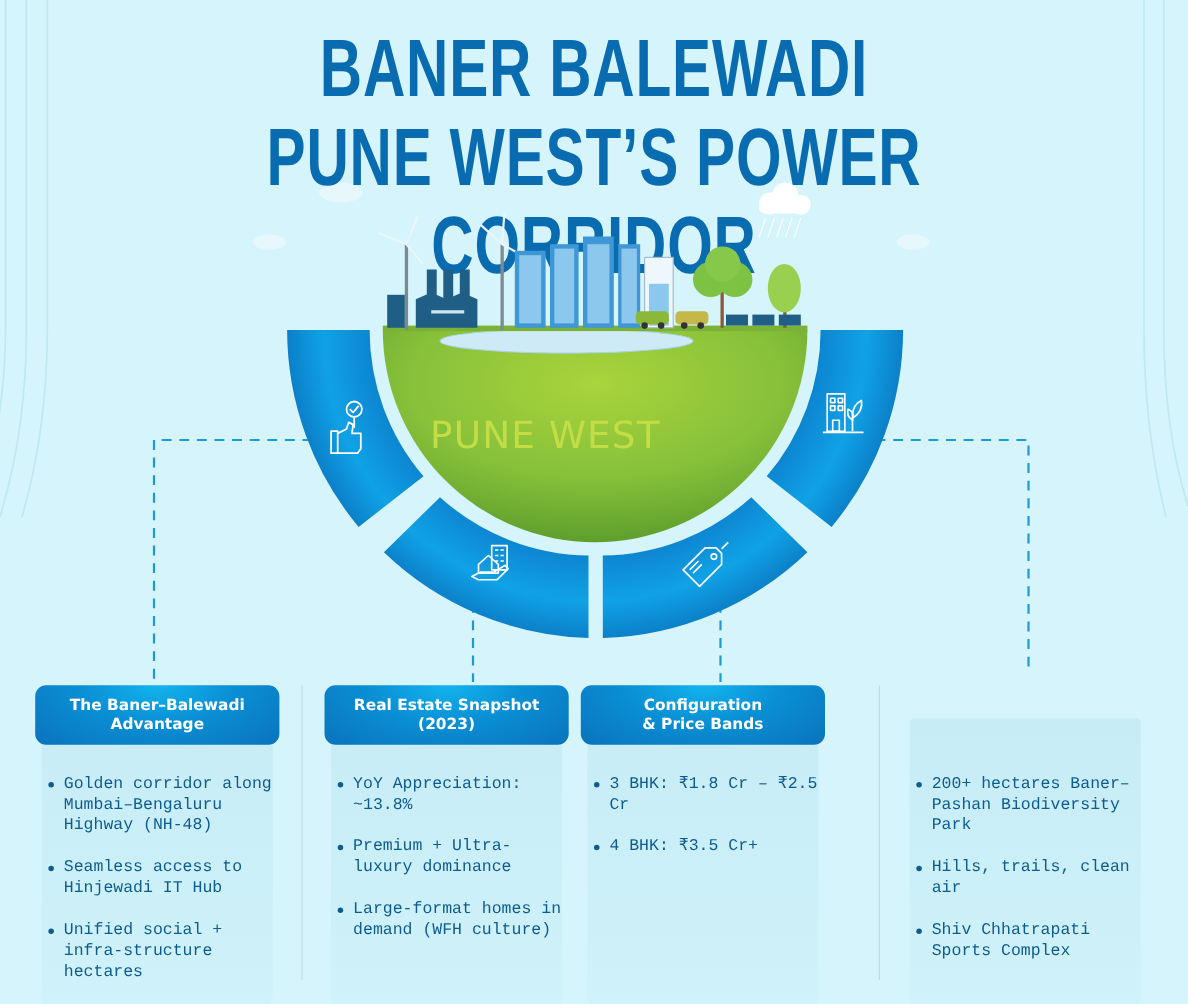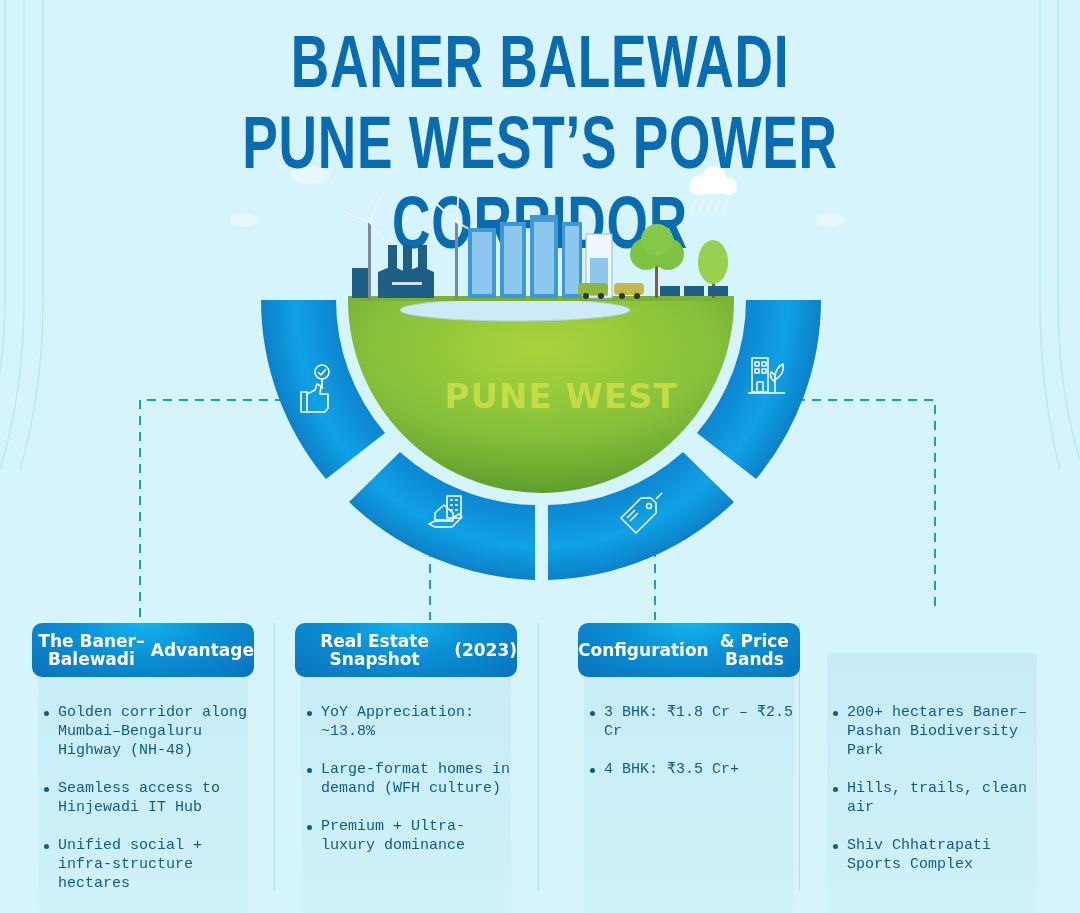--- a/index.html
+++ b/index.html
@@ -13,41 +13,41 @@
   .title {
     position: absolute; left: 0; width: 1080px; text-align: center;
     font-family: "Liberation Sans", sans-serif; font-weight: 700;
     color: #0a6cb0; letter-spacing: 1px;
     transform: scaleX(0.72); transform-origin: center;
   }
   .title.l1 { top: 22px; font-size: 74px; line-height: 80px; }
   .title.l2 { top: 103px; font-size: 74px; line-height: 80px; }
   .diagram { position: absolute; left: 0; top: 0; width: 1080px; height: 913px; }
   .hub-label {
-    position: absolute; left: 378px; top: 376px; width: 300px; text-align: right;
-    font-family: "DejaVu Sans", sans-serif; font-weight: 700; font-size: 34px;
+    position: absolute; left: 391px; top: 376px; width: 300px; text-align: left;
+    font-family: "DejaVu Sans", sans-serif; font-weight: 400; font-size: 34px;
     color: #c4dd45; letter-spacing: 1px;
   }
   .col-divider {
     position: absolute; top: 623px; width: 1px; height: 268px; background: #b9dce6;
   }
   .card {
     position: absolute; top: 623px; width: 222px; height: 290px;
   }
   .card-body {
     position: absolute; left: 6px; right: 6px; top: 30px; bottom: 0;
     background: linear-gradient(180deg, #c8ecf6 0%, #ccf0f8 60%, #d0f2fa 100%);
     border-radius: 4px;
   }
   .card-header {
     position: absolute; left: 0; top: 0; width: 222px; height: 54px;
     border-radius: 10px;
     background: radial-gradient(ellipse at 50% 0%, #12b4ee 0%, #0a8fd4 45%, #0a73bd 100%);
-    color: #ffffff; font-weight: 700; font-size: 17px; line-height: 18px;
-    display: flex; flex-direction: row; align-items: center; justify-content: center;
+    color: #ffffff; font-weight: 700; font-size: 14px; line-height: 18px;
+    display: flex; flex-direction: column; align-items: center; justify-content: center;
     text-align: center;
   }
   .card-list {
     position: absolute; left: 10px; right: 6px; top: 80px;
     list-style: none; color: #0e5c8f; font-size: 15px; line-height: 19px; font-family: Liberation Mono, monospace;
   }
   .card-list li {
     position: relative; padding-left: 16px; margin-bottom: 19px;
   }
   .card-list li::before {
@@ -216,26 +216,26 @@
 </div>
 
 <div class="card" style="left:295px;">
   <div class="card-body"></div>
   <div class="card-header">
     <span>Real Estate Snapshot</span>
     <span>(2023)</span>
   </div>
   <ul class="card-list">
     <li>YoY Appreciation: ~13.8%</li>
+    <li>Premium + Ultra-luxury dominance</li>
     <li>Large-format homes in demand (WFH culture)</li>
-    <li>Premium + Ultra-luxury dominance</li>
-  </ul>
-</div>
-
-<div class="card" style="left:578px;">
+  </ul>
+</div>
+
+<div class="card" style="left:528px;">
   <div class="card-body"></div>
   <div class="card-header">
     <span>Configuration</span>
     <span>&amp; Price Bands</span>
   </div>
   <ul class="card-list">
     <li>3 BHK: ₹1.8 Cr – ₹2.5 Cr</li>
     <li>4 BHK: ₹3.5 Cr+</li>
   </ul>
 </div>

